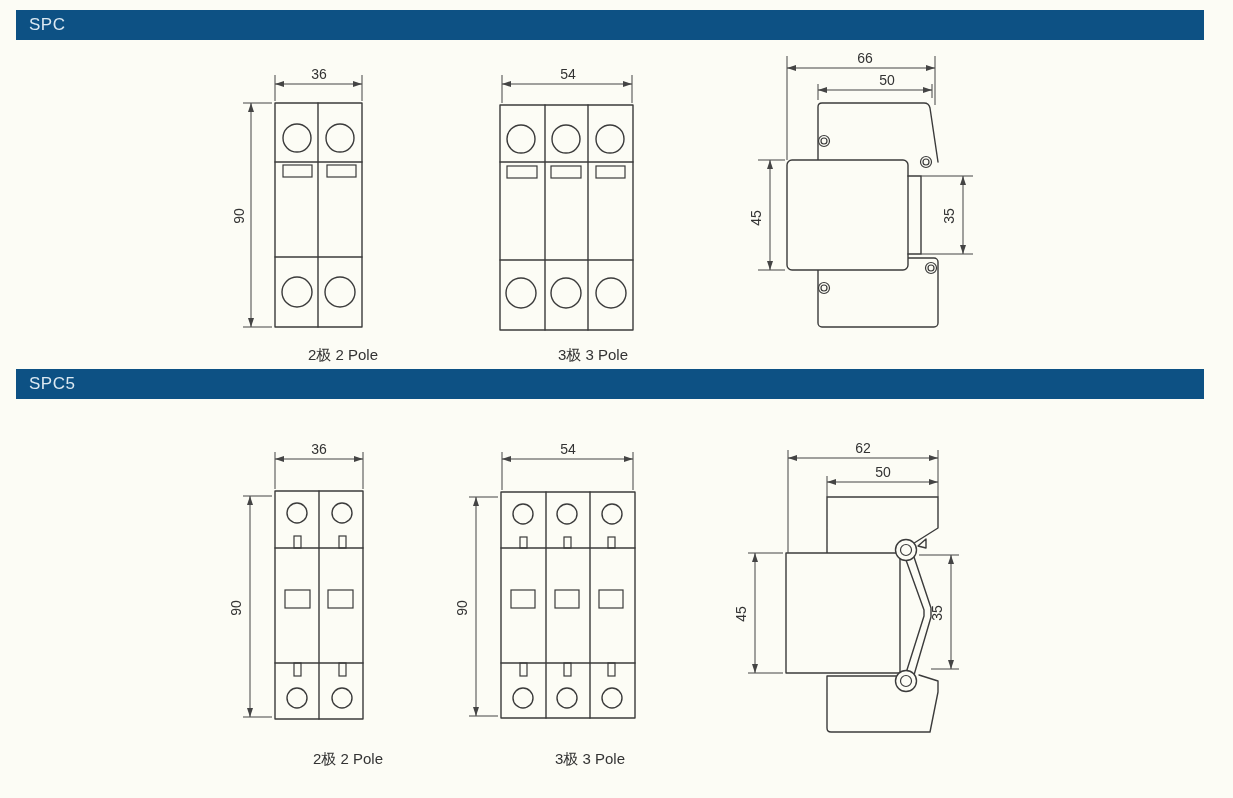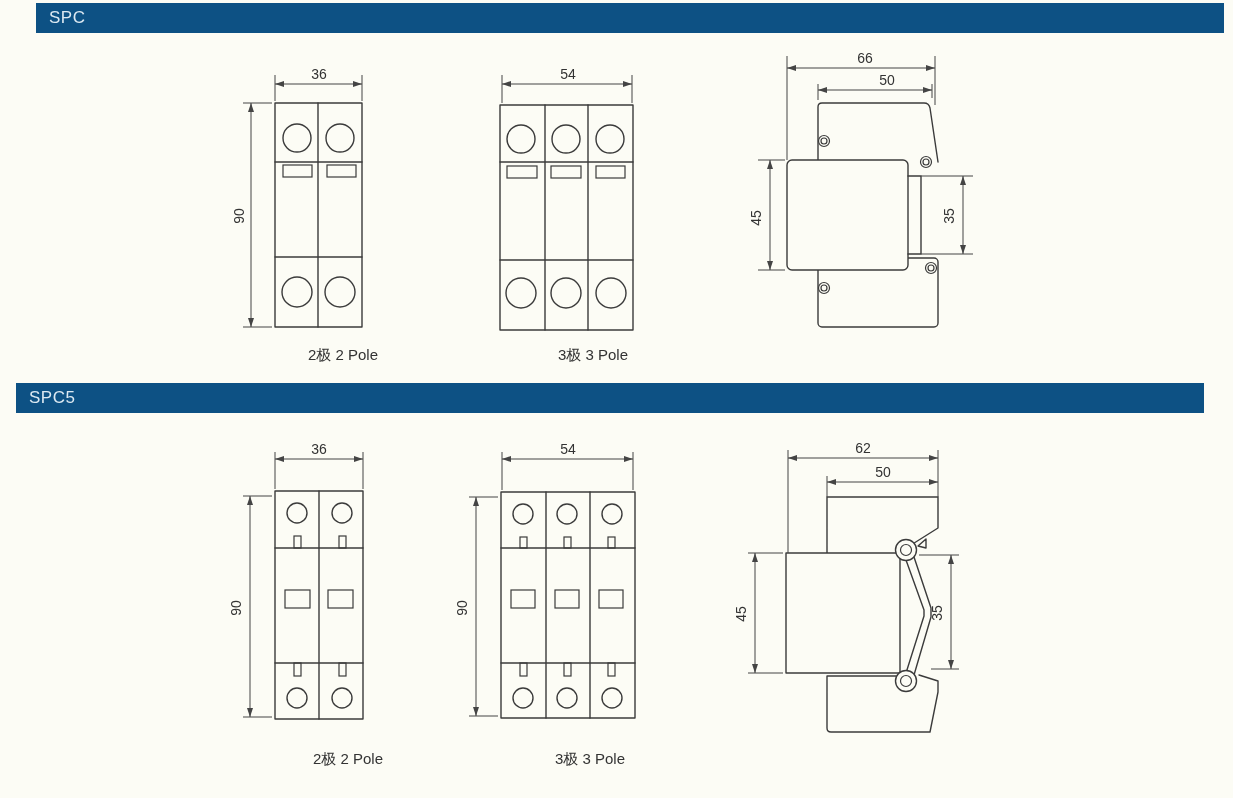--- a/index.html
+++ b/index.html
@@ -7,22 +7,22 @@
     width:1233px;height:798px;position:relative;overflow:hidden;
     background:#fcfcf5;
     font-family:"Liberation Sans", sans-serif;
   }
   .section-header{
     position:absolute;left:16px;width:1188px;height:30px;
     background:#0d5184;color:#dce9f2;
     font-size:17px;line-height:30px;padding-left:13px;
     box-sizing:border-box;letter-spacing:.5px;
   }
-  .hdr-spc{top:3px;margin-left:20px;}
-  .hdr-spc5{top:383px;}
+  .hdr-spc{top:10px;}
+  .hdr-spc5{top:369px;}
   .drawing{position:absolute;}
   .pole-label{
     position:absolute;width:120px;text-align:right;
     font-size:15px;color:#333;white-space:nowrap;
   }
   svg .outline{stroke:#3b3b3b;stroke-width:1.4;fill:none;stroke-linejoin:round;stroke-linecap:round;}
   svg .thin{stroke:#3b3b3b;stroke-width:1.2;fill:none;}
   svg .dimline{stroke:#444;stroke-width:1;fill:none;}
   svg .arrow{fill:#444;stroke:none;}
   svg .dimtext{font-family:"Liberation Sans",sans-serif;font-size:14px;fill:#333;}

